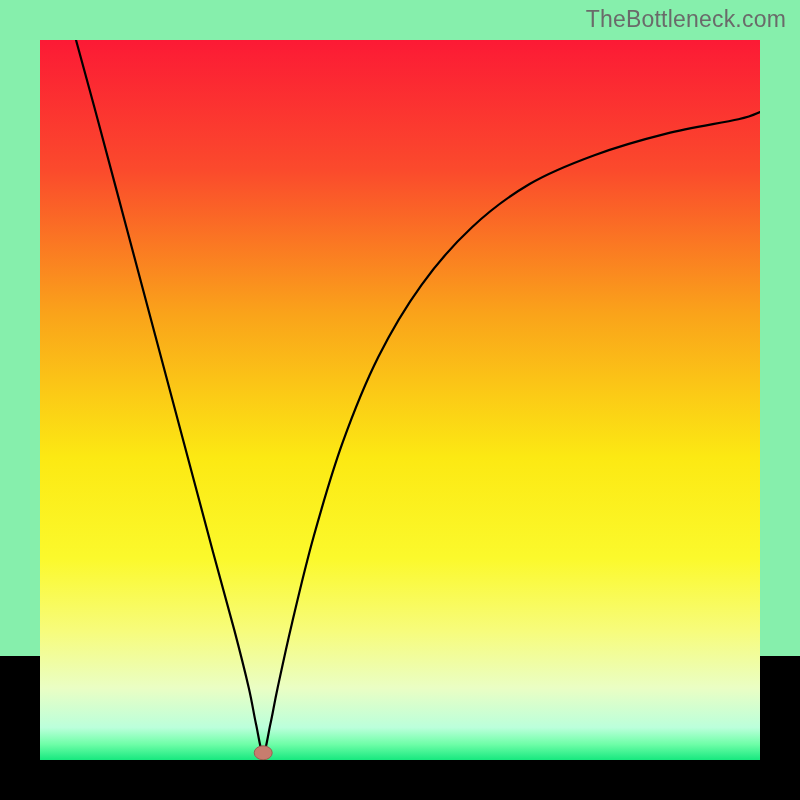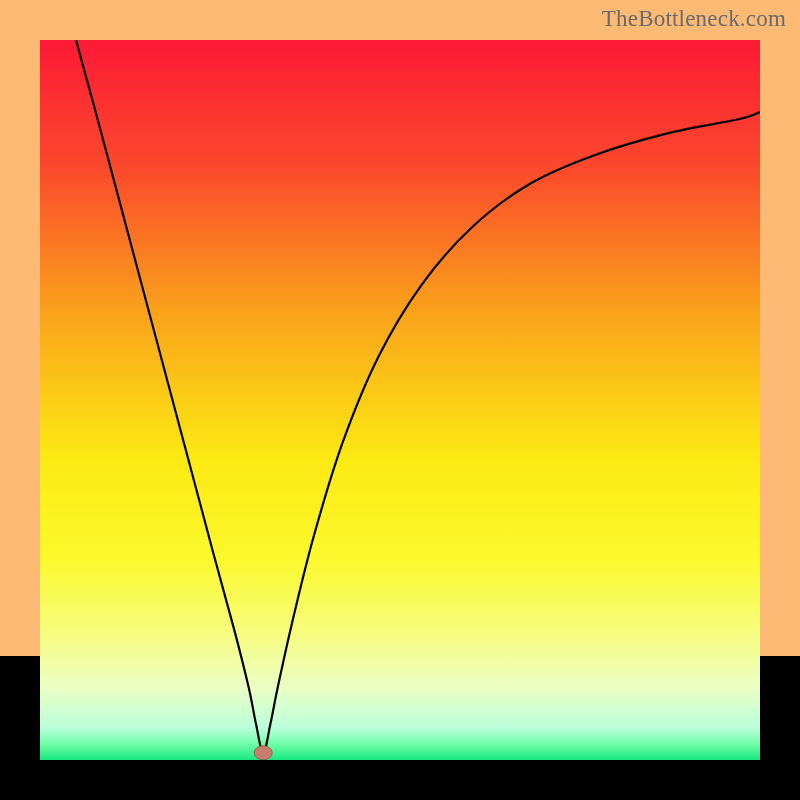--- a/index.html
+++ b/index.html
@@ -10,22 +10,21 @@
     background: #000;
     overflow: hidden;
     font-family: Arial, Helvetica, sans-serif;
   }
   .frame {
     position: absolute;
     left: 0;
     top: 0;
     width: 800px;
     height: 656px;
-    background: #fdba74;
-    font-family: Liberation Serif, serif;
+    background: #86efac;
   }
   .plot-area {
     position: absolute;
     left: 40px;
     top: 40px;
     width: 720px;
     height: 720px;
   }
   .attribution {
     position: absolute;

